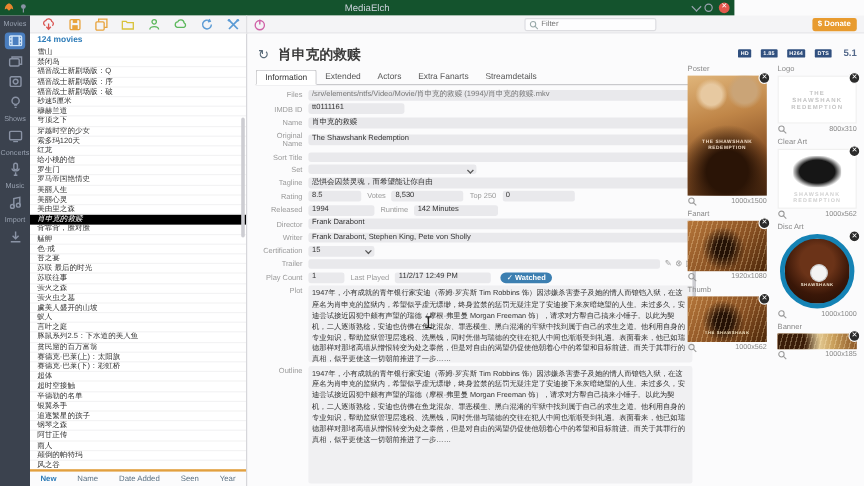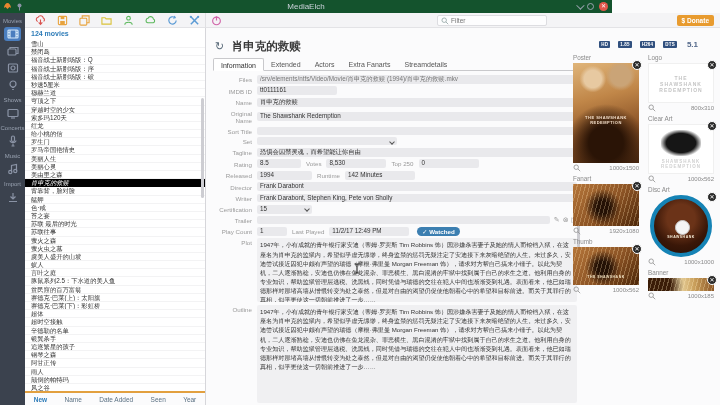--- a/index.html
+++ b/index.html
@@ -37,21 +37,21 @@
   .movie-list li { height:8.2px; line-height:8.4px; font-size:6.3px; color:#333; padding-left:6px; border-bottom:1px solid #f3f3f4; white-space:nowrap; overflow:hidden; }
   .movie-list li.selected { background:#000; color:#fff; font-style:italic; border-bottom-color:#000; }
   .list-scroll { position:absolute; right:1px; top:70px; width:3px; height:100px; background:#cdcdd2; border-radius:2px; }
   .list-footer { position:absolute; left:0; right:0; bottom:0; height:14px; border-top:2px solid #e2a03f; background:#fbfbfc; display:flex; align-items:center; justify-content:space-around; font-size:6.5px; color:#5b7183; }
   .list-footer .sort-tab.active { color:#2e7cb8; font-weight:bold; }
   
   .mainpane { position:absolute; left:207px; top:28px; width:513px; height:377px; background:#fbfbfc;padding-left:32px; }
   .main-title-row { position:absolute; left:8px; top:9px; right:6px; height:15px; }
   .refresh-glyph { color:#5a6b7a; font-size:11px; vertical-align:middle; margin-right:3px; }
   .movie-title { display:inline; font-size:11.5px; font-weight:bold; color:#3a3a3a; vertical-align:middle; }
-  .flags { position:absolute; right:16px; top:3px; display:flex; gap:8px; align-items:center;text-align:right; }
+  .flags { position:absolute; right:0; top:3px; display:flex; gap:8px; align-items:center;text-align:right; }
   .flag { background:#31507f; color:#fff; font-size:4.5px; font-weight:bold; padding:1px 2px; border-radius:1px; letter-spacing:.2px; }
   .channels { color:#53688a; font-weight:bold; font-size:8px; margin-left:2px; }
   
   .left-col { position:absolute; left:6px; top:30px; width:364px; }
   .tabs { display:flex; border-bottom:1px solid #c9c9cc; height:13px; font-size:7px; color:#555; }
   .tab { padding:2.5px 7px 0; }
   .tab.active { background:#fff; border:1px solid #c9c9cc; border-bottom:1px solid #fff; margin-bottom:-1px; border-radius:2px 2px 0 0; color:#333; }
   .form { margin-top:4px; font-size:6.5px; }
   .frow { display:flex; align-items:center; margin-bottom:2.6px; }
   .frow.top { align-items:flex-start; }

